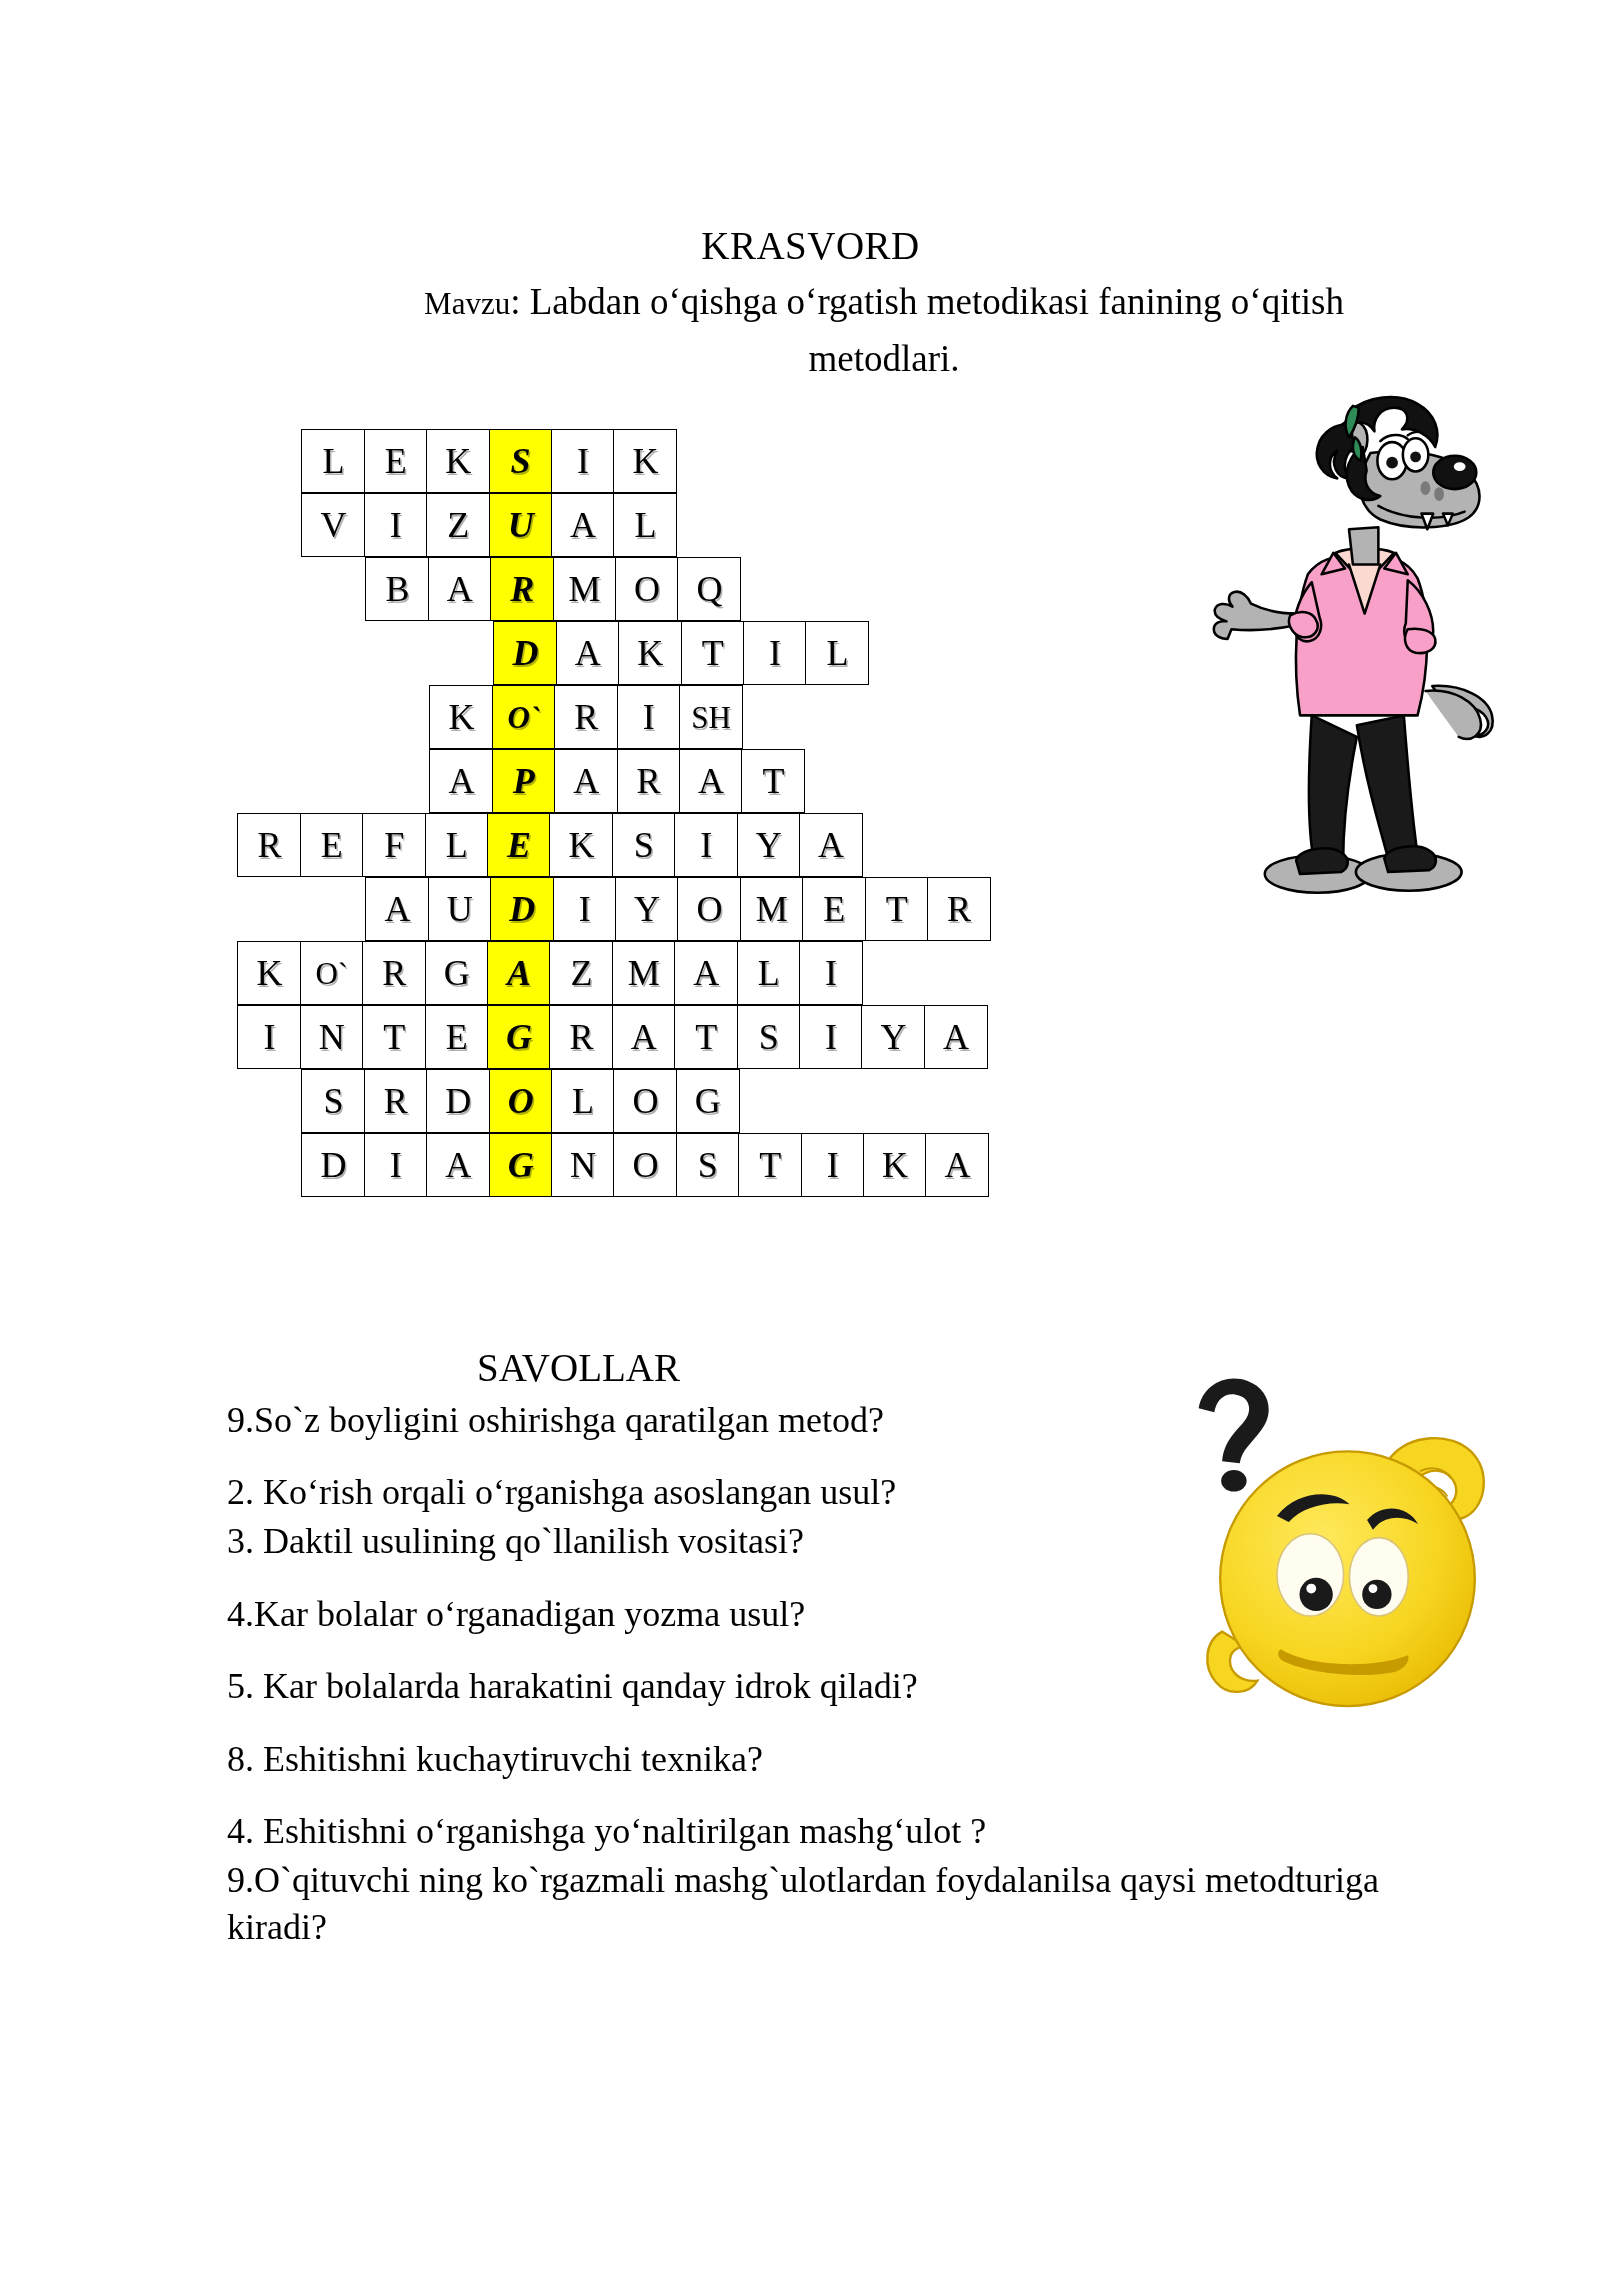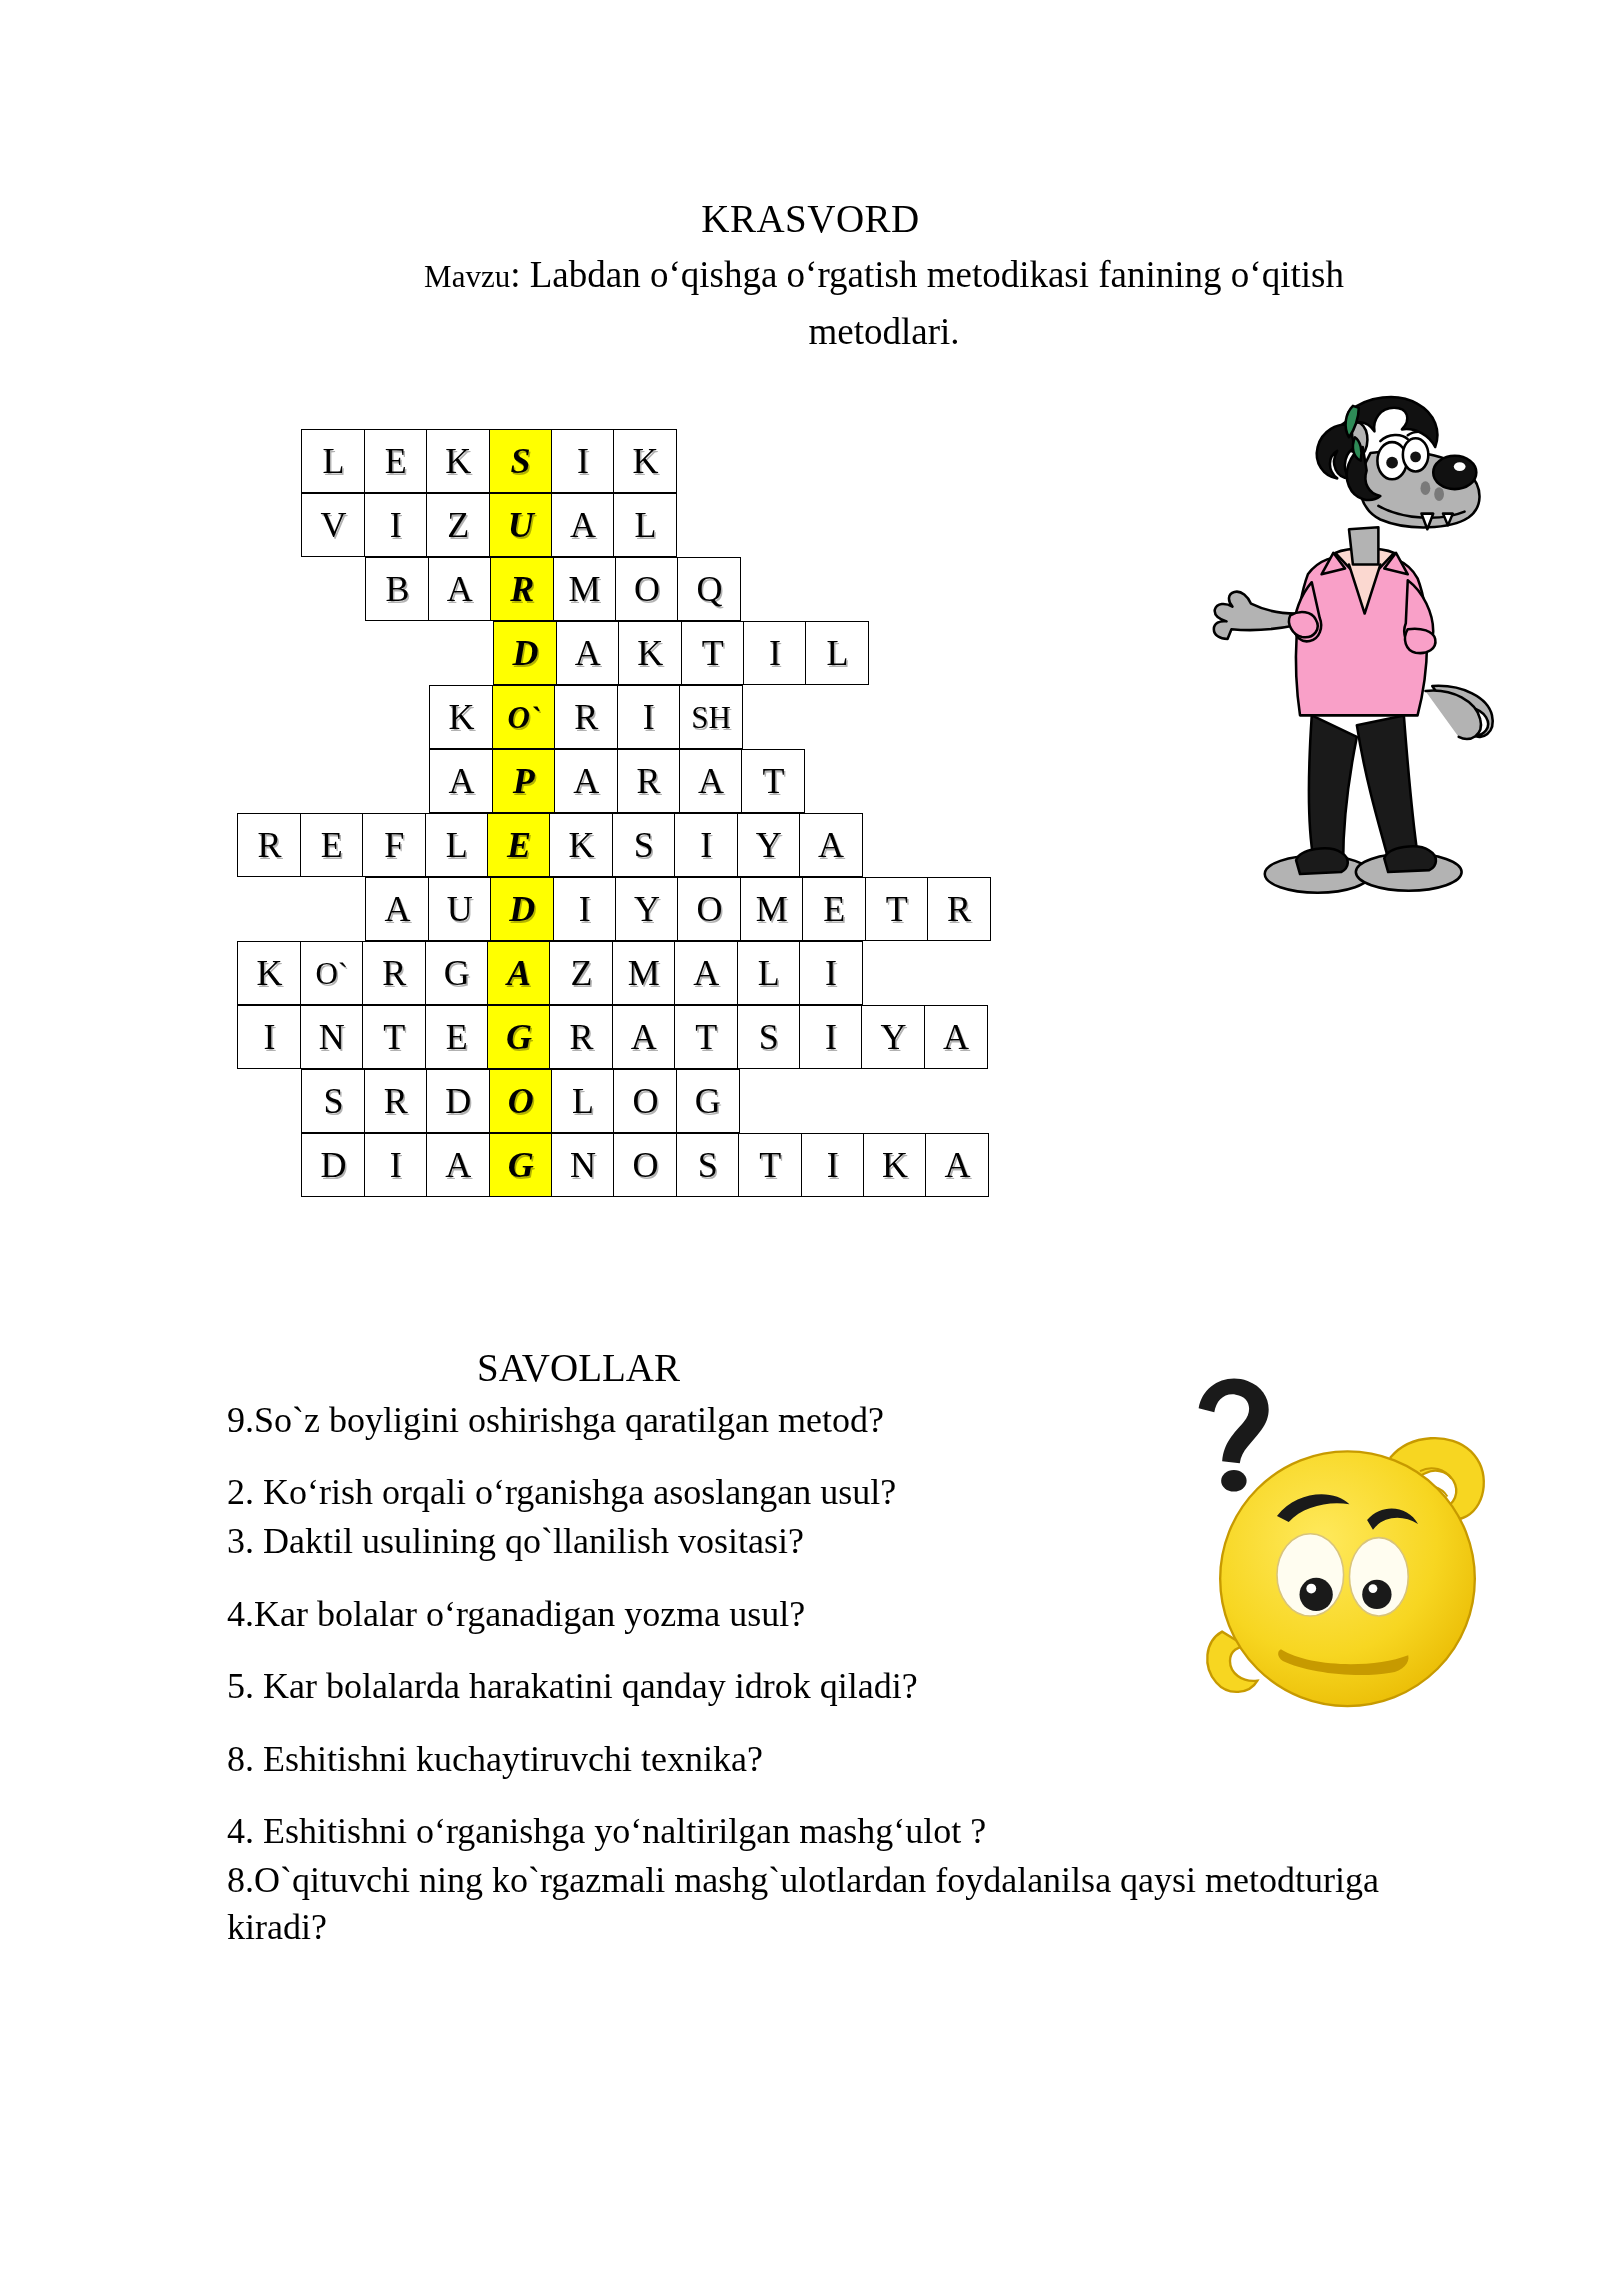--- a/index.html
+++ b/index.html
@@ -19,21 +19,21 @@
   .page {
     position: absolute;
     inset: 0;
   }
 
   
   .title-block {
     position: absolute;
     left: 0;
     right: 0;
-    top: 190px;
+    top: 217px;
     text-align: center;
   }
   .doc-title {
     font-size: 39px;
     line-height: 57px;
     letter-spacing: 0.5px;
   }
   .subtitle {
     font-size: 37px;
     line-height: 55px;
@@ -351,21 +351,21 @@
 
   <div class="questions">
     <div class="q-heading">SAVOLLAR</div>
     <div class="q-item">9.So`z boyligini oshirishga qaratilgan metod?</div>
     <div class="q-item q-gap-large">2. Ko‘rish orqali o‘rganishga asoslangan usul?</div>
     <div class="q-item q-gap-small">3. Daktil usulining qo`llanilish vositasi?</div>
     <div class="q-item q-gap-large">4.Kar bolalar o‘rganadigan yozma usul?</div>
     <div class="q-item q-gap-large">5. Kar bolalarda harakatini qanday idrok qiladi?</div>
     <div class="q-item q-gap-large">8. Eshitishni kuchaytiruvchi texnika?</div>
     <div class="q-item q-gap-large">4. Eshitishni o‘rganishga yo‘naltirilgan mashg‘ulot ?</div>
-    <div class="q-item q-gap-small">8.O`qituvchi ning ko`rgazmali mashg`ulotlardan foydalanilsa qaysi metodturiga kiradi?</div>
+    <div class="q-item q-gap-small">9.O`qituvchi ning ko`rgazmali mashg`ulotlardan foydalanilsa qaysi metodturiga kiradi?</div>
   </div>
 
   <div class="emoji">
     <svg viewBox="0 0 340 360" width="333" height="353" xmlns="http://www.w3.org/2000/svg">
       <defs>
         <radialGradient id="faceGrad" cx="40%" cy="35%" r="75%">
           <stop offset="0%" stop-color="#FFE95C"></stop>
           <stop offset="60%" stop-color="#F7D621"></stop>
           <stop offset="100%" stop-color="#E8B800"></stop>
         </radialGradient>

